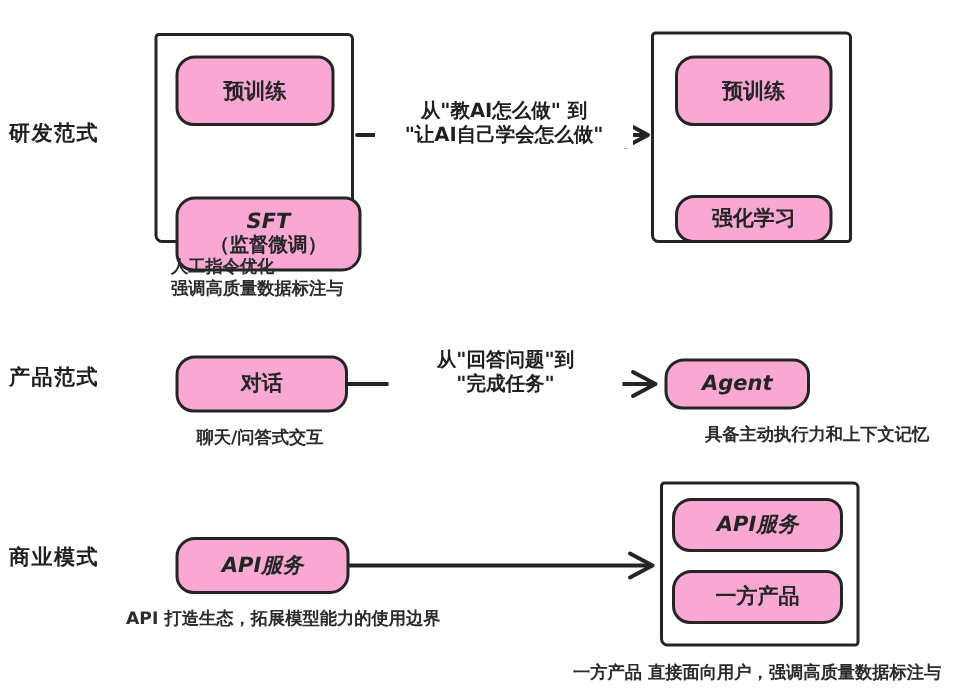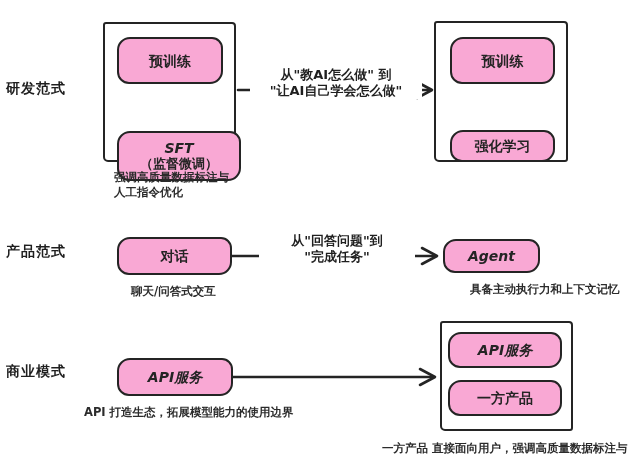--- a/index.html
+++ b/index.html
@@ -74,22 +74,22 @@
 
   <div class="outer-box" style="left:103px;top:22px;width:133px;height:140px;"></div>
   <div class="pill" style="left:117px;top:37px;width:106px;height:47px;">
     <span>预训练</span>
   </div>
   <div class="pill" style="left:117px;top:99px;width:124px;height:50px;margin-top:32px;">
     <span class="latin">SFT</span>
     <span class="sub">（监督微调）</span>
   </div>
   <div class="caption" style="left:114px;top:170px;">
+    <div>人工指令优化</div>
     <div>强调高质量数据标注与</div>
-    <div>人工指令优化</div>
   </div>
 
   <svg class="arrow-svg" style="left:236px;top:79px;" width="200" height="22" viewBox="0 0 200 22">
     <path d="M2 11 L194 11" stroke="#242424" stroke-width="2.6" fill="none" stroke-linecap="round"></path>
     <polyline points="181,3 196,11 181,19" stroke="#242424" stroke-width="2.6" fill="none" stroke-linecap="round" stroke-linejoin="round"></polyline>
   </svg>
   <div class="arrow-label" style="left:250px;top:67px;width:172px;">
     <div>从"教AI怎么做" 到</div>
     <div>"让AI自己学会怎么做"</div>
   </div>

